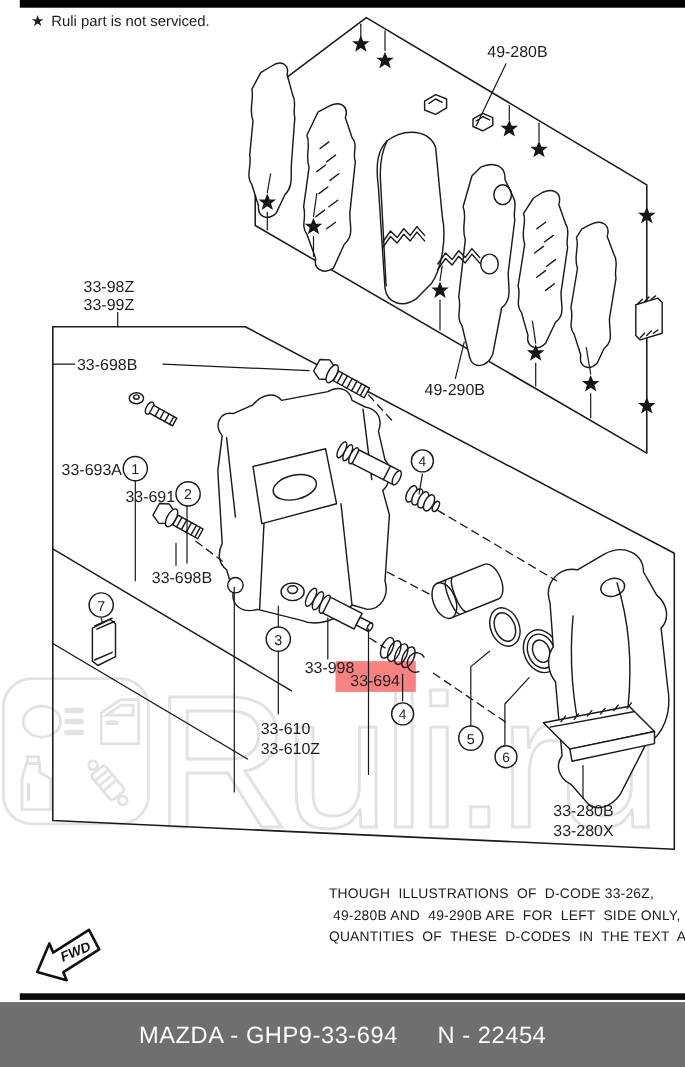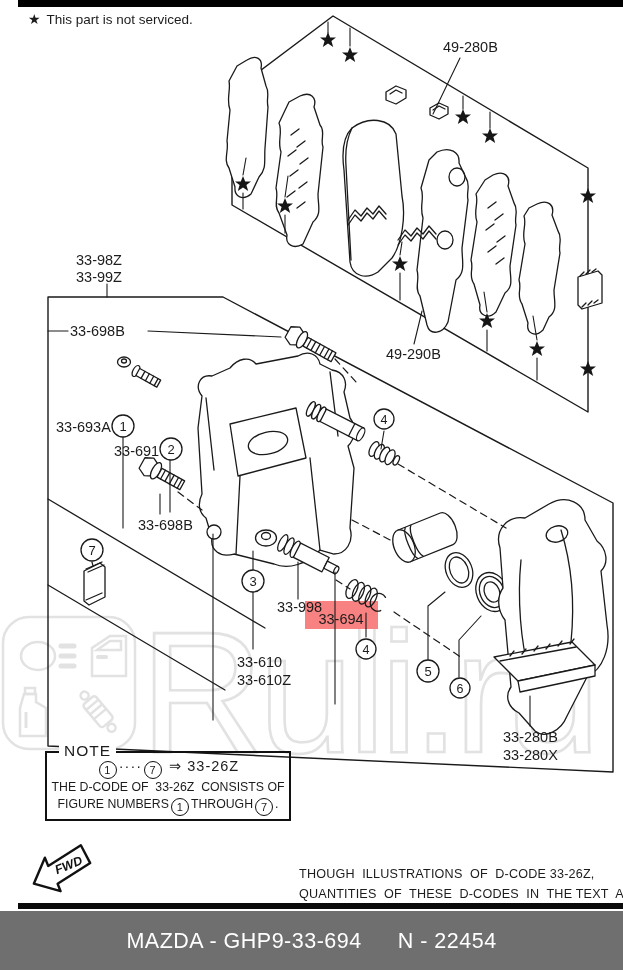--- a/index.html
+++ b/index.html
@@ -12,39 +12,39 @@
   .svgtxt{font-family:"Liberation Sans",sans-serif;}
   
   .note-box{position:absolute;left:45px;top:751px;width:246px;height:70px;border:2px solid #111;
             box-sizing:border-box;text-align:center;background:transparent;}
   .note-title{position:absolute;left:12px;top:-11px;background:#fff;padding:0 5px;font-size:15.5px;letter-spacing:1px;}
   .note-line1{margin-top:5px;font-size:14.5px;letter-spacing:1px;white-space:pre;}
   .note-line2,.note-line3{font-size:12.3px;line-height:16.5px;white-space:pre;}
   .cnum{display:inline-flex;width:16px;height:16px;border:1.3px solid #111;border-radius:50%;
         align-items:center;justify-content:center;font-size:11px;margin:0 2px;vertical-align:-3px;background:#fff;}
   
-  .disclaimer{position:absolute;left:299px;top:865px;width:324px;font-size:12.6px;line-height:19.5px;
+  .disclaimer{position:absolute;left:299px;top:803px;width:324px;font-size:12.6px;line-height:19.5px;
               letter-spacing:0.2px;}
   .disclaimer div{white-space:pre;}
   
   .footer-rule{position:absolute;left:18px;right:0;top:903px;height:6px;background:#0a0a0a;}
   .footer{position:absolute;left:0;right:0;top:911px;height:61px;background:#6f6f6f;color:#fff;
           display:flex;align-items:center;justify-content:center;gap:36px;font-size:21.5px;letter-spacing:.5px;}
   .fwd{position:absolute;left:24px;top:836px;}
 </style>
 </head>
 <body>
 
 <div class="page">
 
   <div class="topbar"></div>
 
   <div class="legend">
     <span class="star">★</span>
-    <span>This part is not serviced.</span>
+    <span>Ruli part is not serviced.</span>
   </div>
 
   <svg class="diagram" width="623" height="970" viewBox="0 0 623 970">
     <defs>
       <path id="star" d="M0,-8 L2.2,-2.6 L8,-2.6 L3.4,1 L5.2,7 L0,3.6 L-5.2,7 L-3.4,1 L-8,-2.6 L-2.2,-2.6 Z"></path>
     </defs>
 
     <g stroke="#e2e2e2" fill="none" stroke-width="2.5">
       <rect x="3" y="617" width="132" height="132" rx="26"></rect>
 
@@ -360,29 +360,24 @@
         <circle cx="460" cy="688" r="10" fill="#fff" stroke="#1a1a1a" stroke-width="1.3"></circle>
         <text x="460" y="693" text-anchor="middle" font-size="12.5" fill="#1c1c1c">6</text>
       </g>
       <g>
         <circle cx="92" cy="550" r="11" fill="#fff" stroke="#1a1a1a" stroke-width="1.3"></circle>
         <text x="92" y="555" text-anchor="middle" font-size="13" fill="#1c1c1c">7</text>
       </g>
     </g>
   </svg>
 
-  <div class="note-box">
-    <span class="note-title">NOTE</span>
-    <div class="note-line1"><span class="cnum">1</span><span>····</span><span class="cnum">7</span> <span>⇒ 33-26Z</span></div>
-    <div class="note-line2">THE D-CODE OF  33-26Z  CONSISTS OF</div>
-    <div class="note-line3"><span>FIGURE NUMBERS</span><span class="cnum">1</span><span>THROUGH</span><span class="cnum">7</span><span>.</span></div>
-  </div>
 
   <div class="disclaimer">
     <div>THOUGH  ILLUSTRATIONS  OF  D-CODE 33-26Z,</div>
+    <div> 49-280B AND  49-290B ARE  FOR  LEFT  SIDE ONLY,</div>
     <div>QUANTITIES  OF  THESE  D-CODES  IN  THE TEXT  ARE</div>
   </div>
 
   <svg class="fwd" width="80" height="66" viewBox="0 0 80 66">
     <g transform="rotate(-22 38 32)">
       <path d="M6,36 L26,16 L26,25 L64,18 L66,38 L28,45 L28,53 Z" fill="#fff" stroke="#111" stroke-width="2.4" stroke-linejoin="round"></path>
       <text x="31" y="36" font-size="12.5" font-weight="bold" font-style="italic" class="svgtxt" fill="#111">FWD</text>
     </g>
   </svg>
 

